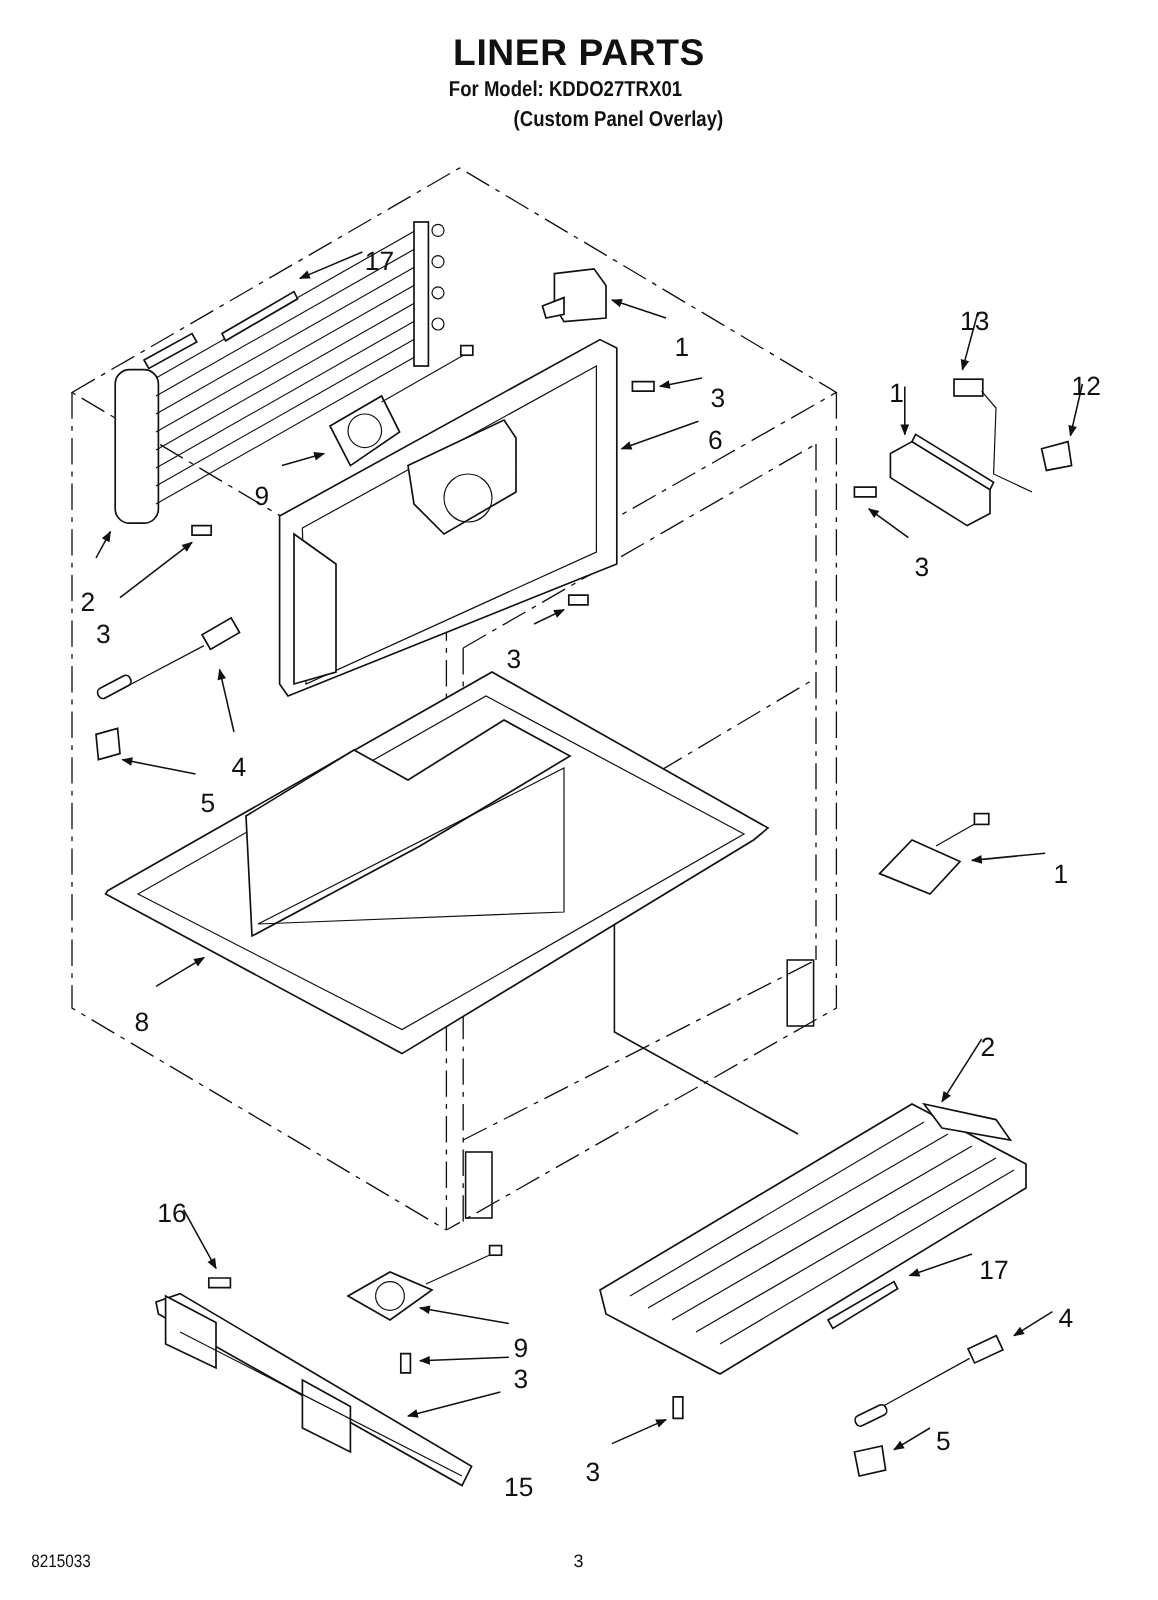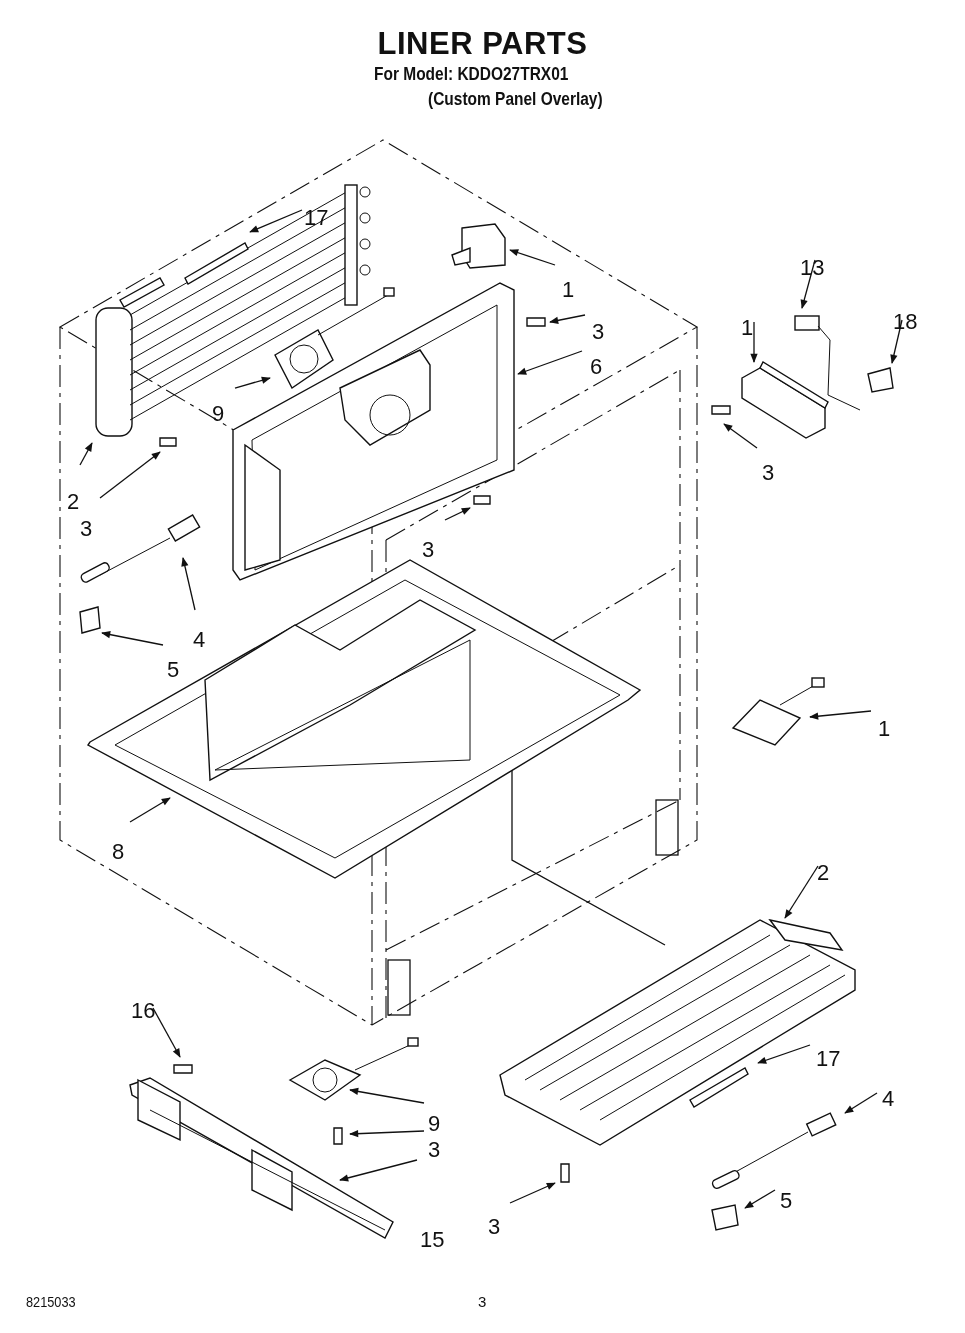--- a/index.html
+++ b/index.html
@@ -195,21 +195,21 @@
 <div class="callout" style="left:590px; top:337px;">6</div>
 <div class="callout" style="left:212px; top:384px;">9</div>
 <div class="callout" style="left:67px; top:472px;">2</div>
 <div class="callout" style="left:80px; top:499px;">3</div>
 <div class="callout" style="left:422px; top:520px;">3</div>
 <div class="callout" style="left:193px; top:610px;">4</div>
 <div class="callout" style="left:167px; top:640px;">5</div>
 <div class="callout" style="left:112px; top:822px;">8</div>
 <div class="callout" style="left:800px; top:238px;">13</div>
 <div class="callout" style="left:741px; top:298px;">1</div>
-<div class="callout" style="left:893px; top:292px;">18</div>
+<div class="callout" style="left:893px; top:292px;">12</div>
 <div class="callout" style="left:762px; top:443px;">3</div>
 <div class="callout" style="left:878px; top:699px;">1</div>
 <div class="callout" style="left:817px; top:843px;">2</div>
 <div class="callout" style="left:131px; top:981px;text-align:center;">16</div>
 <div class="callout" style="left:428px; top:1094px;">9</div>
 <div class="callout" style="left:428px; top:1120px;">3</div>
 <div class="callout" style="left:420px; top:1210px;">15</div>
 <div class="callout" style="left:816px; top:1029px;">17</div>
 <div class="callout" style="left:882px; top:1069px;">4</div>
 <div class="callout" style="left:488px; top:1197px;">3</div>

